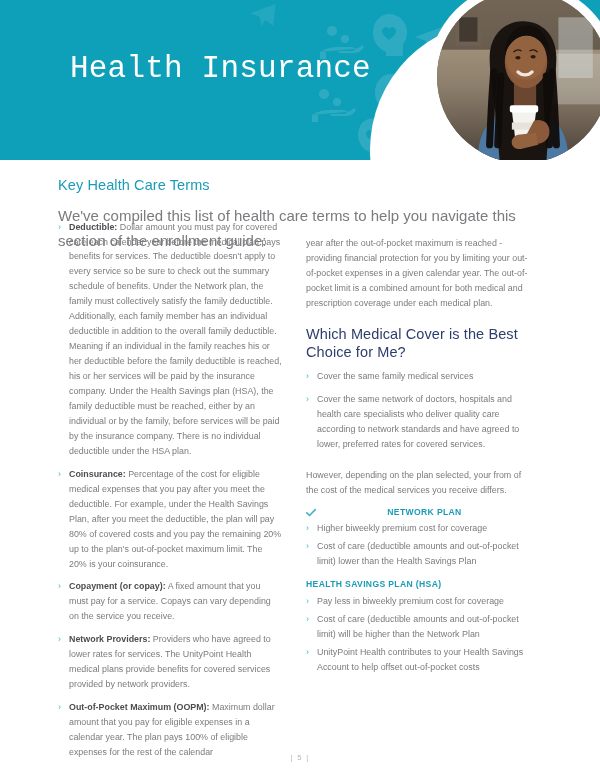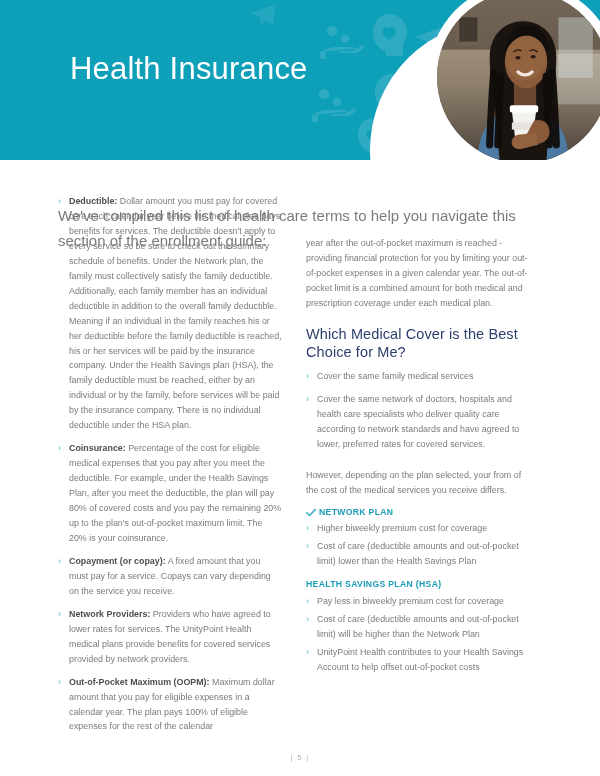--- a/index.html
+++ b/index.html
@@ -41,20 +41,21 @@
   }
   .banner-title {
     position: absolute;
     left: 70px;
     top: 52px;
     font-size: 31px;
     font-weight: 300;
     letter-spacing: 0.2px;
     color: #ffffff;
     line-height: 1.1;
+    font-family: Liberation Mono, monospace;
   }
 
   
   .wm {
     position: absolute;
     opacity: 0.13;
     color: #ffffff;
     pointer-events: none;
   }
   .wm svg { display: block; }
@@ -164,21 +165,21 @@
 
   .plan-head {
     font-size: 8.6px;
     font-weight: bold;
     color: #1a9cb7;
     letter-spacing: 0.35px;
     margin: 7px 0 3px 0;
     position: relative;
     line-height: 1.5;
   }
-  .plan-head.with-check { padding-left: 13px; }
+  .plan-head.with-check { padding-left: 13px; text-align: center; }
   .check-icon {
     position: absolute;
     left: 0;
     top: 2px;
     width: 10px;
     height: 9px;
     color: #45b4cc;
   }
   .check-icon svg { display:block; width: 10px; height: 9px; }
 
@@ -303,20 +304,21 @@
   </div>
 
   <div class="banner-notch"></div>
 </div>
 
 <div class="content">
 
   <div class="intro">We've compiled this list of health care terms to help you navigate this section of the enrollment guide:</div>
 
   <div class="col">
+    <h2 class="sec-teal">Key Health Care Terms</h2>
     <div class="col-inner" style="padding-top:18px;">
       <ul class="list">
         <li>
           <span class="chev">›</span><span class="term">Deductible:</span><span> Dollar amount you must pay for covered care each calendar year before the medical plan pays benefits for services. The deductible doesn't apply to every service so be sure to check out the summary schedule of benefits. Under the Network plan, the family must collectively satisfy the family deductible. Additionally, each family member has an individual deductible in addition to the overall family deductible. Meaning if an individual in the family reaches his or her deductible before the family deductible is reached, his or her services will be paid by the insurance company. Under the Health Savings plan (HSA), the family deductible must be reached, either by an individual or by the family, before services will be paid by the insurance company. There is no individual deductible under the HSA plan.</span>
         </li>
         <li>
           <span class="chev">›</span><span class="term">Coinsurance:</span><span> Percentage of the cost for eligible medical expenses that you pay after you meet the deductible. For example, under the Health Savings Plan, after you meet the deductible, the plan will pay 80% of covered costs and you pay the remaining 20% up to the plan's out-of-pocket maximum limit. The 20% is your coinsurance.</span>
         </li>
         <li>
           <span class="chev">›</span><span class="term">Copayment (or copay):</span><span> A fixed amount that you must pay for a service. Copays can vary depending on the service you receive.</span>

